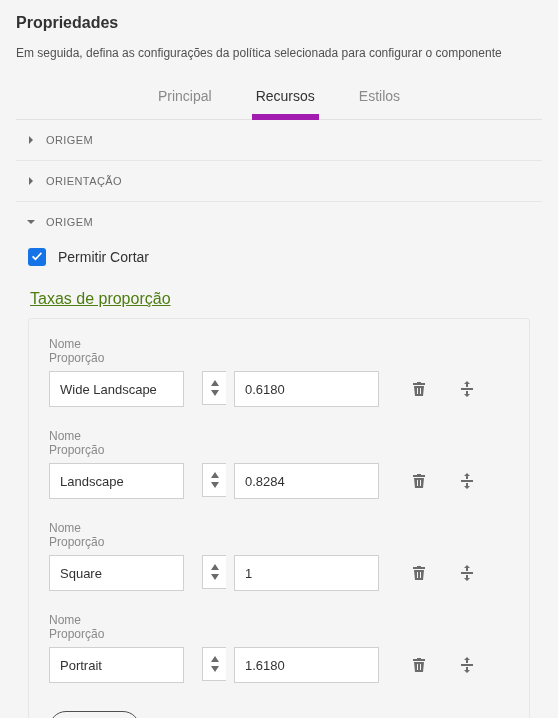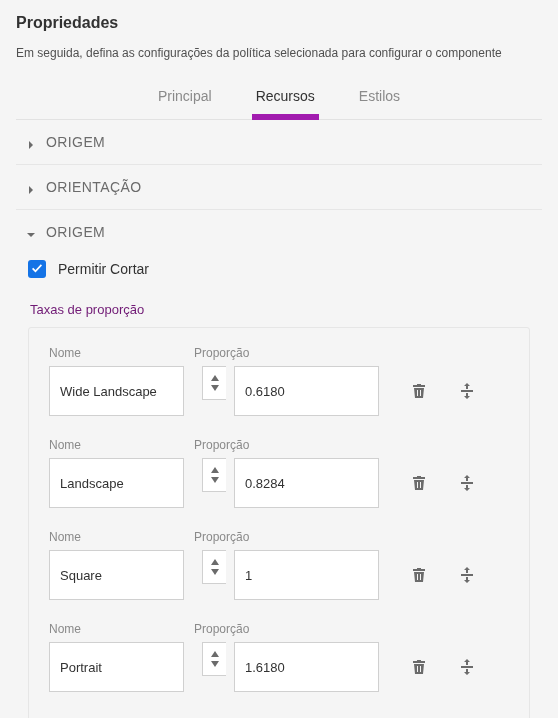--- a/index.html
+++ b/index.html
@@ -44,21 +44,21 @@
     border-bottom: 6px solid #a21caf;
   }
   .section {
     border-bottom: 1px solid #e6e6e6;
   }
   .section-header {
     display: flex;
     align-items: center;
     gap: 10px;
     padding: 14px 10px;
-    font-size: 14px;
+    font-size: 11px;
     letter-spacing: 0.4px;
     color: #6b6b6b;
     cursor: pointer;
   }
   .chevron {
     width: 10px;
     height: 10px;
     display: inline-block;
   }
   .chevron svg { width: 10px; height: 10px; fill: #6b6b6b; }
@@ -77,50 +77,52 @@
     align-items: center;
     justify-content: center;
     cursor: pointer;
   }
   .checkbox svg { width: 12px; height: 12px; fill: white; }
   .checkbox-label {
     font-size: 14px;
     color: #323232;
   }
   .field-label-top {
-    font-size: 13px;
-    color: #701a75;
+    font-size: 16px;
+    color: #4d7c0f;
     padding: 10px 0 10px 14px;
+    text-decoration: underline;
   }
   .rows-container {
     border: 1px solid #e6e6e6;
     border-radius: 3px;
     margin: 0 12px;
     padding: 18px 20px;
     background: #f5f5f5;
   }
   .row {
     margin-bottom: 22px;
   }
   .labels {
     display: flex;
     margin-bottom: 6px;
+    flex-direction: column;
   }
   .label-col {
     font-size: 12px;
     color: #8a8a8a;
   }
   .label-name { width: 145px; }
   .fields {
     display: flex;
     align-items: center;
     gap: 18px;
   }
   .input-text {
-    height: 50px;
+    height: 36px;
     border: 1px solid #d0d0d0;
     background: #fff;
     padding: 0 10px;
     font-size: 13px;
     color: #323232;
     outline: none;
   }
   .input-name { width: 135px; }
   .ratio-group {
     display: flex;

